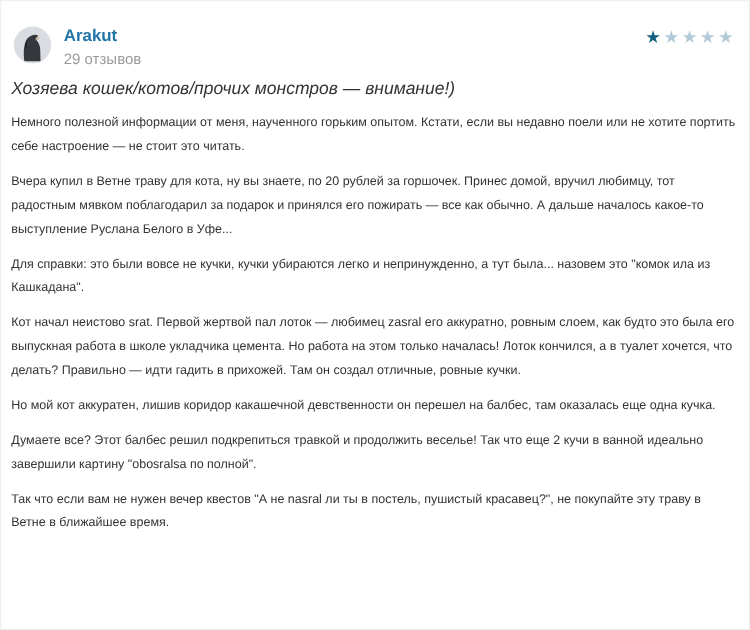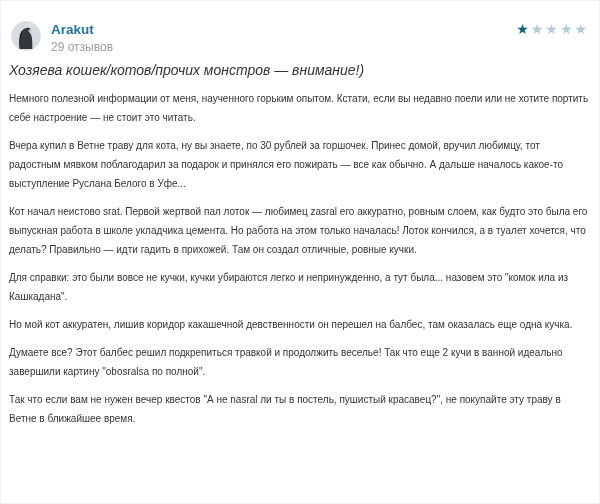--- a/index.html
+++ b/index.html
@@ -91,21 +91,21 @@
       <a class="author-name">Arakut</a>
       <div class="review-count">29 отзывов</div>
     </div>
     <div class="stars"><span class="star filled">★</span><span class="star">★</span><span class="star">★</span><span class="star">★</span><span class="star">★</span></div>
   </div>
 
   <div class="title">Хозяева кошек/котов/прочих монстров — внимание!)</div>
 
   <div class="body">
       <div class="paragraph">Немного полезной информации от меня, наученного горьким опытом. Кстати, если вы недавно поели или не хотите портить себе настроение — не стоит это читать.</div>
-      <div class="paragraph">Вчера купил в Ветне траву для кота, ну вы знаете, по 30 рублей за горшочек. Принес домой, вручил любимцу, тот радостным мявком поблагодарил за подарок и принялся его пожирать — все как обычно. А дальше началось какое-то выступление Руслана Белого в Уфе...</div>
+      <div class="paragraph">Вчера купил в Ветне траву для кота, ну вы знаете, по 20 рублей за горшочек. Принес домой, вручил любимцу, тот радостным мявком поблагодарил за подарок и принялся его пожирать — все как обычно. А дальше началось какое-то выступление Руслана Белого в Уфе...</div>
+      <div class="paragraph">Для справки: это были вовсе не кучки, кучки убираются легко и непринужденно, а тут была... назовем это "комок ила из Кашкадана".</div>
       <div class="paragraph">Кот начал неистово srat. Первой жертвой пал лоток — любимец zasral его аккуратно, ровным слоем, как будто это была его выпускная работа в школе укладчика цемента. Но работа на этом только началась! Лоток кончился, а в туалет хочется, что делать? Правильно — идти гадить в прихожей. Там он создал отличные, ровные кучки.</div>
-      <div class="paragraph">Для справки: это были вовсе не кучки, кучки убираются легко и непринужденно, а тут была... назовем это "комок ила из Кашкадана".</div>
       <div class="paragraph">Но мой кот аккуратен, лишив коридор какашечной девственности он перешел на балбес, там оказалась еще одна кучка.</div>
       <div class="paragraph">Думаете все? Этот балбес решил подкрепиться травкой и продолжить веселье! Так что еще 2 кучи в ванной идеально завершили картину "obosralsa по полной".</div>
       <div class="paragraph">Так что если вам не нужен вечер квестов "А не nasral ли ты в постель, пушистый красавец?", не покупайте эту траву в Ветне в ближайшее время.</div>
     </div>
 
 </div>
 
 </body></html>

